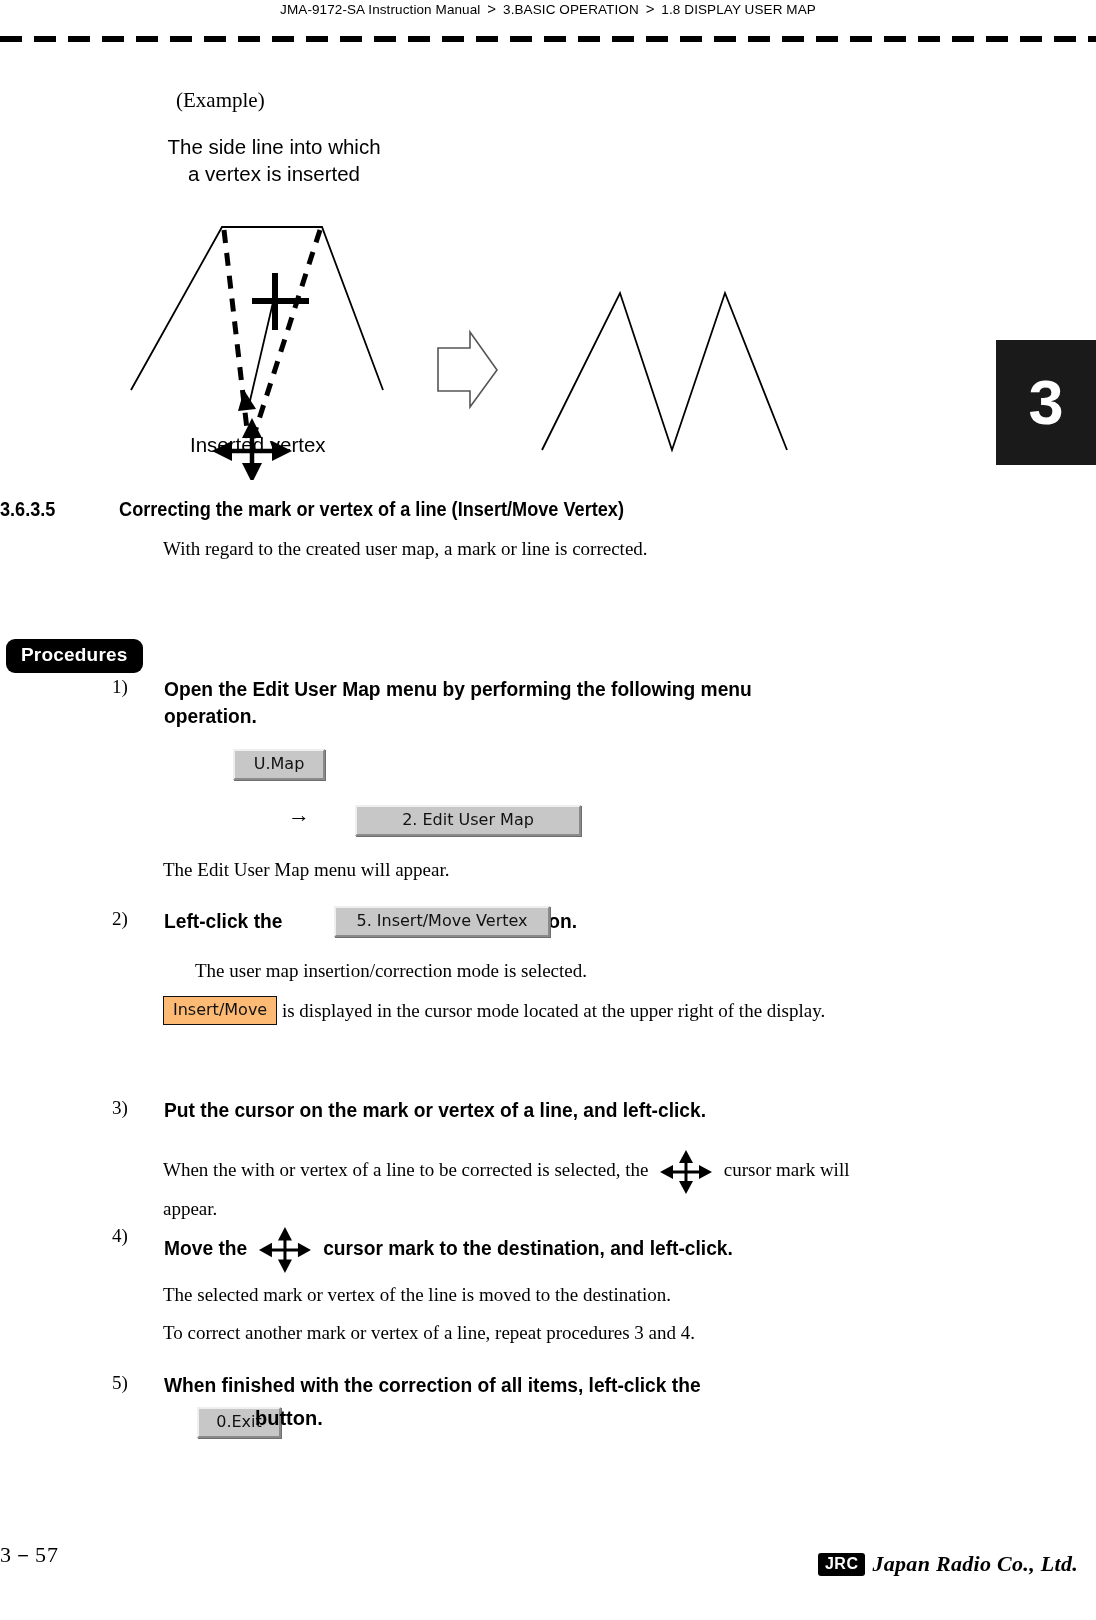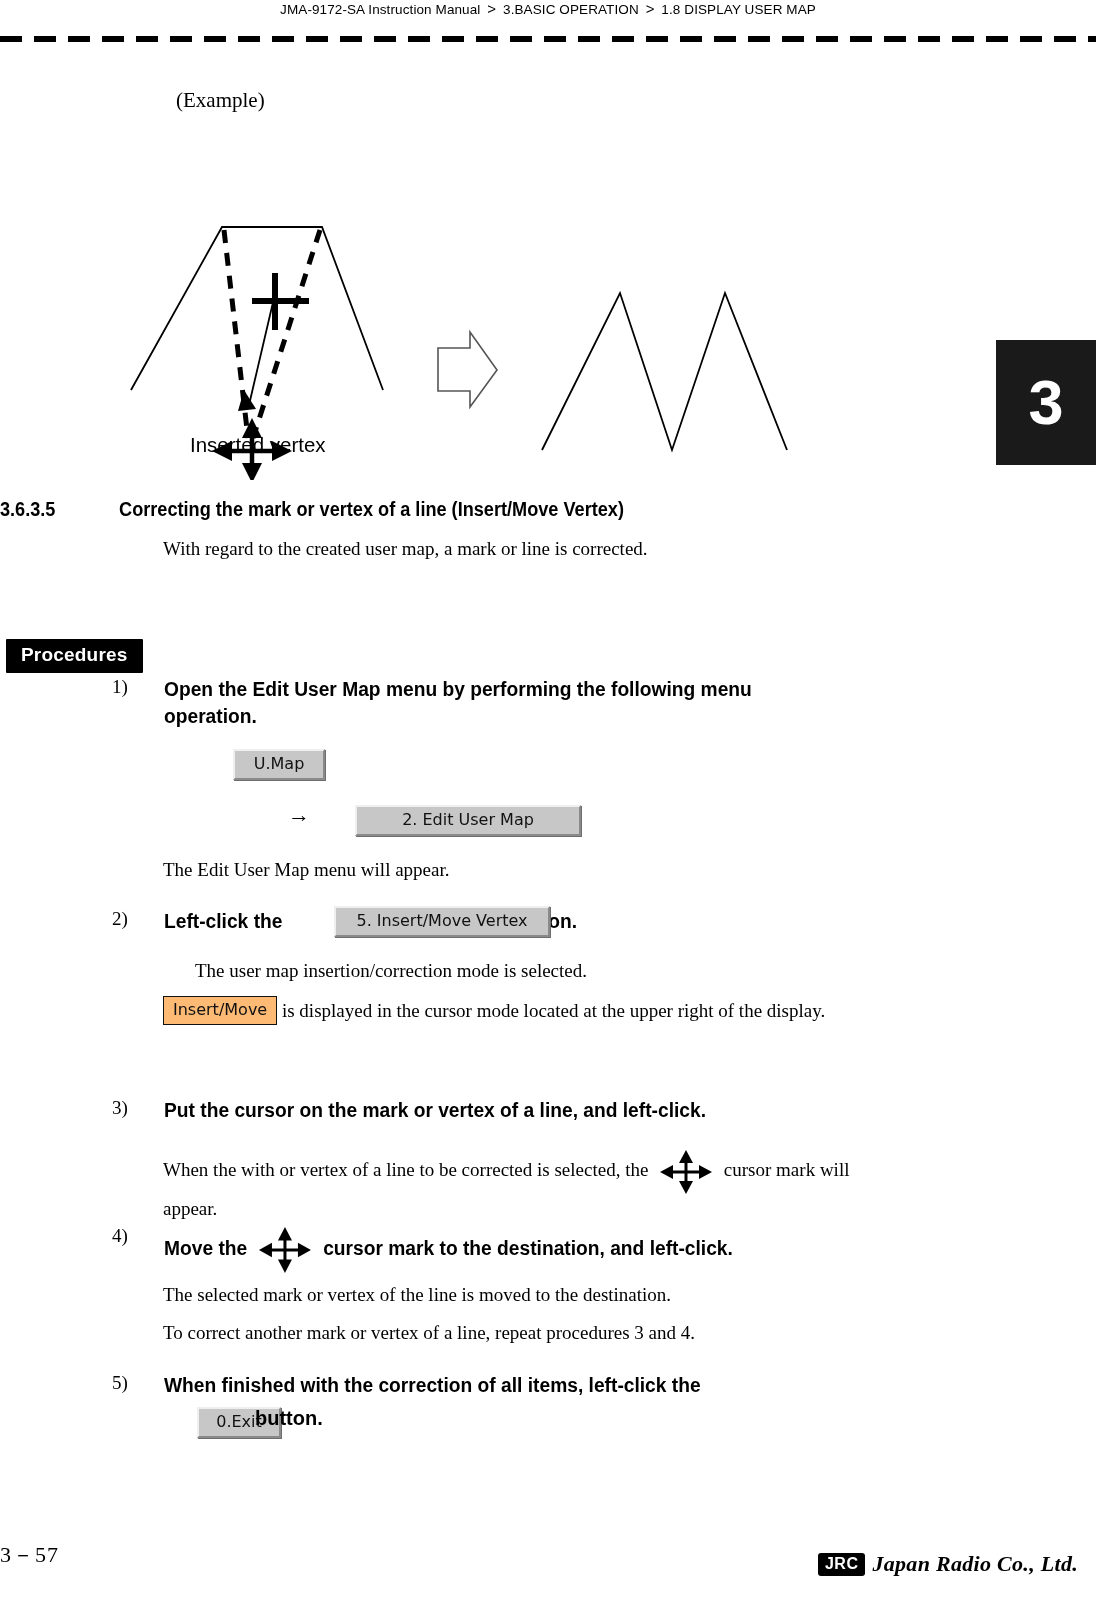--- a/index.html
+++ b/index.html
@@ -57,21 +57,21 @@
   #sec .num{position:absolute;left:0;top:0;}
   #sec .ttl{position:absolute;left:128px;top:0;white-space:nowrap;}
 
   #sec-desc{
     position:absolute;left:163px;top:538px;font-size:19px;
   }
 
   
   #proc{
     position:absolute;left:6px;top:639px;
-    background:#000;color:#fff;border-radius:1px;
+    background:#000;color:#fff;border-radius:9px;
     padding:5px 15px 7px 15px;
     font-family:"Liberation Sans", sans-serif;
     font-weight:bold;font-size:19px;letter-spacing:.2px;
   }
 
   
   .step{position:absolute;}
   .step .n{
     position:absolute;left:0;top:0;font-size:19px;width:40px;
   }
@@ -147,20 +147,24 @@
 <div id="dashrule"></div>
 
 <div id="chapter-tab">
   <span>3</span>
 </div>
 
 <div id="fig">
 
   <div id="ex-label">(Example)</div>
 
+  <div id="side-label">
+    <div>The side line into which</div>
+    <div>a vertex is inserted</div>
+  </div>
 
   <svg id="figsvg" width="960" height="420" viewBox="0 0 960 420">
 
     <g fill="none" stroke="#000" stroke-width="1.8">
       <path d="M 131,330 L 222,167 L 322,167 L 383,330"></path>
     </g>
 
     <g fill="none" stroke="#000" stroke-width="5" stroke-dasharray="13,10">
       <path d="M 224,170 L 248,378"></path>
       <path d="M 320,170 L 253,378"></path>

